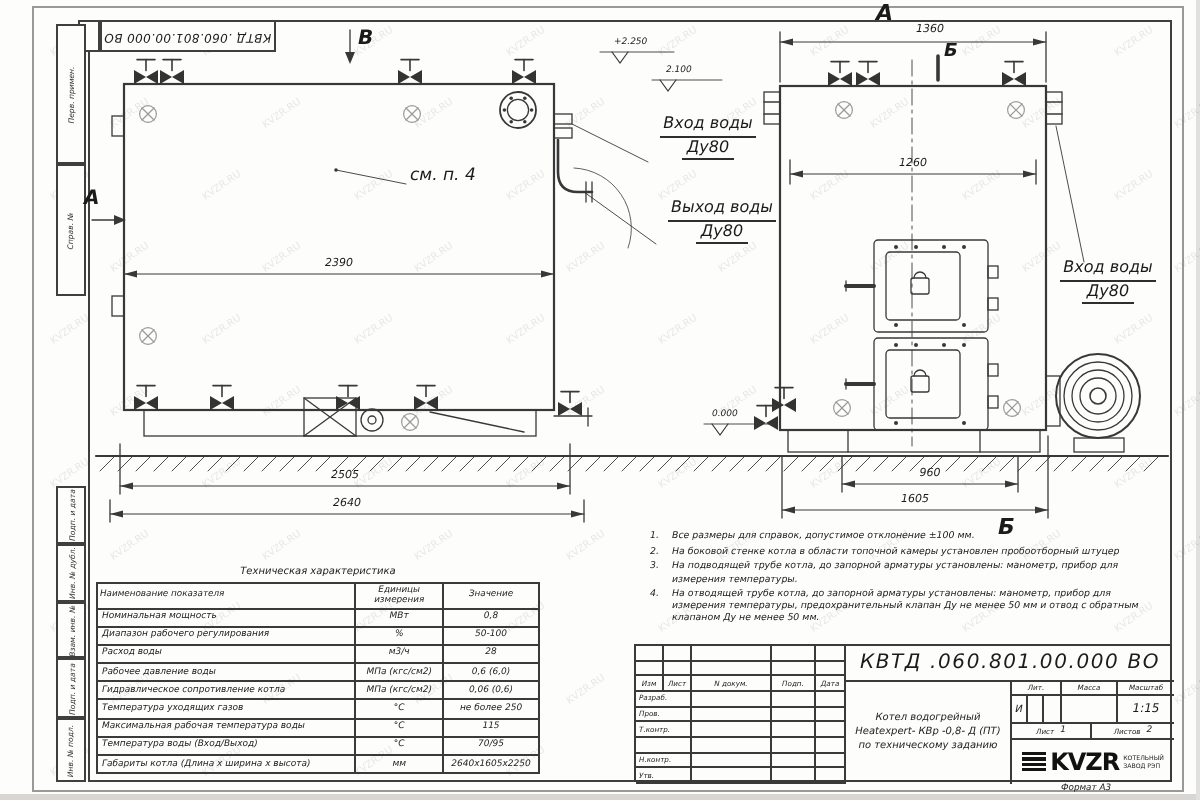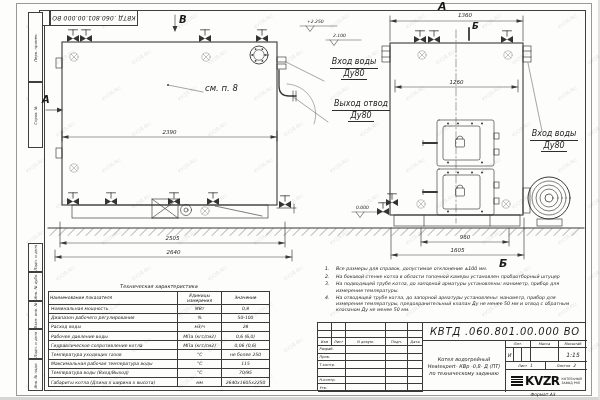--- a/index.html
+++ b/index.html
@@ -472,36 +472,36 @@
         <line x1="326" y1="40" x2="361" y2="40"></line>
         <use href="#elevmark" x="334" y="40"></use>
         <line x1="352" y1="212" x2="387" y2="212"></line>
         <use href="#elevmark" x="360" y="212"></use>
       </g>
     </g>
   </svg>
 
   <div class="lbl viewletter" style="left:42px;top:94px;">А</div>
   <div class="lbl viewletter" style="left:179px;top:14px;">В</div>
-  <div class="lbl" style="left:205px;top:83px;font-size:8.5px;">см. п. 8</div>
+  <div class="lbl" style="left:205px;top:83px;font-size:8.5px;">см. п. 4</div>
 
   <div class="lbl dim" style="left:62px;top:129px;width:215px;">2390</div>
   <div class="lbl dim" style="left:60px;top:235px;width:225px;">2505</div>
   <div class="lbl dim" style="left:55px;top:249px;width:237px;">2640</div>
 
   <div class="lbl elev" style="left:307px;top:19px;">+2.250</div>
   <div class="lbl elev" style="left:333px;top:33px;">2.100</div>
   <div class="lbl elev" style="left:356px;top:204.5px;">0.000</div>
 
   <div class="lbl pipe" style="left:322px;top:57px;width:64px;">
     <span>Вход воды</span><br>
     <span>Ду80</span>
   </div>
   <div class="lbl pipe" style="left:326px;top:99px;width:70px;">
-    <span>Выход отвод</span><br>
+    <span>Выход воды</span><br>
     <span>Ду80</span>
   </div>
   <div class="lbl pipe" style="left:522px;top:129px;width:64px;">
     <span>Вход воды</span><br>
     <span>Ду80</span>
   </div>
 
   <div class="lbl viewletter" style="left:438px;top:0px;font-size:11px;">А</div>
   <div class="lbl dim" style="left:458px;top:12px;">1360</div>
   <div class="lbl viewletter" style="left:472px;top:21px;font-size:9px;">Б</div>

